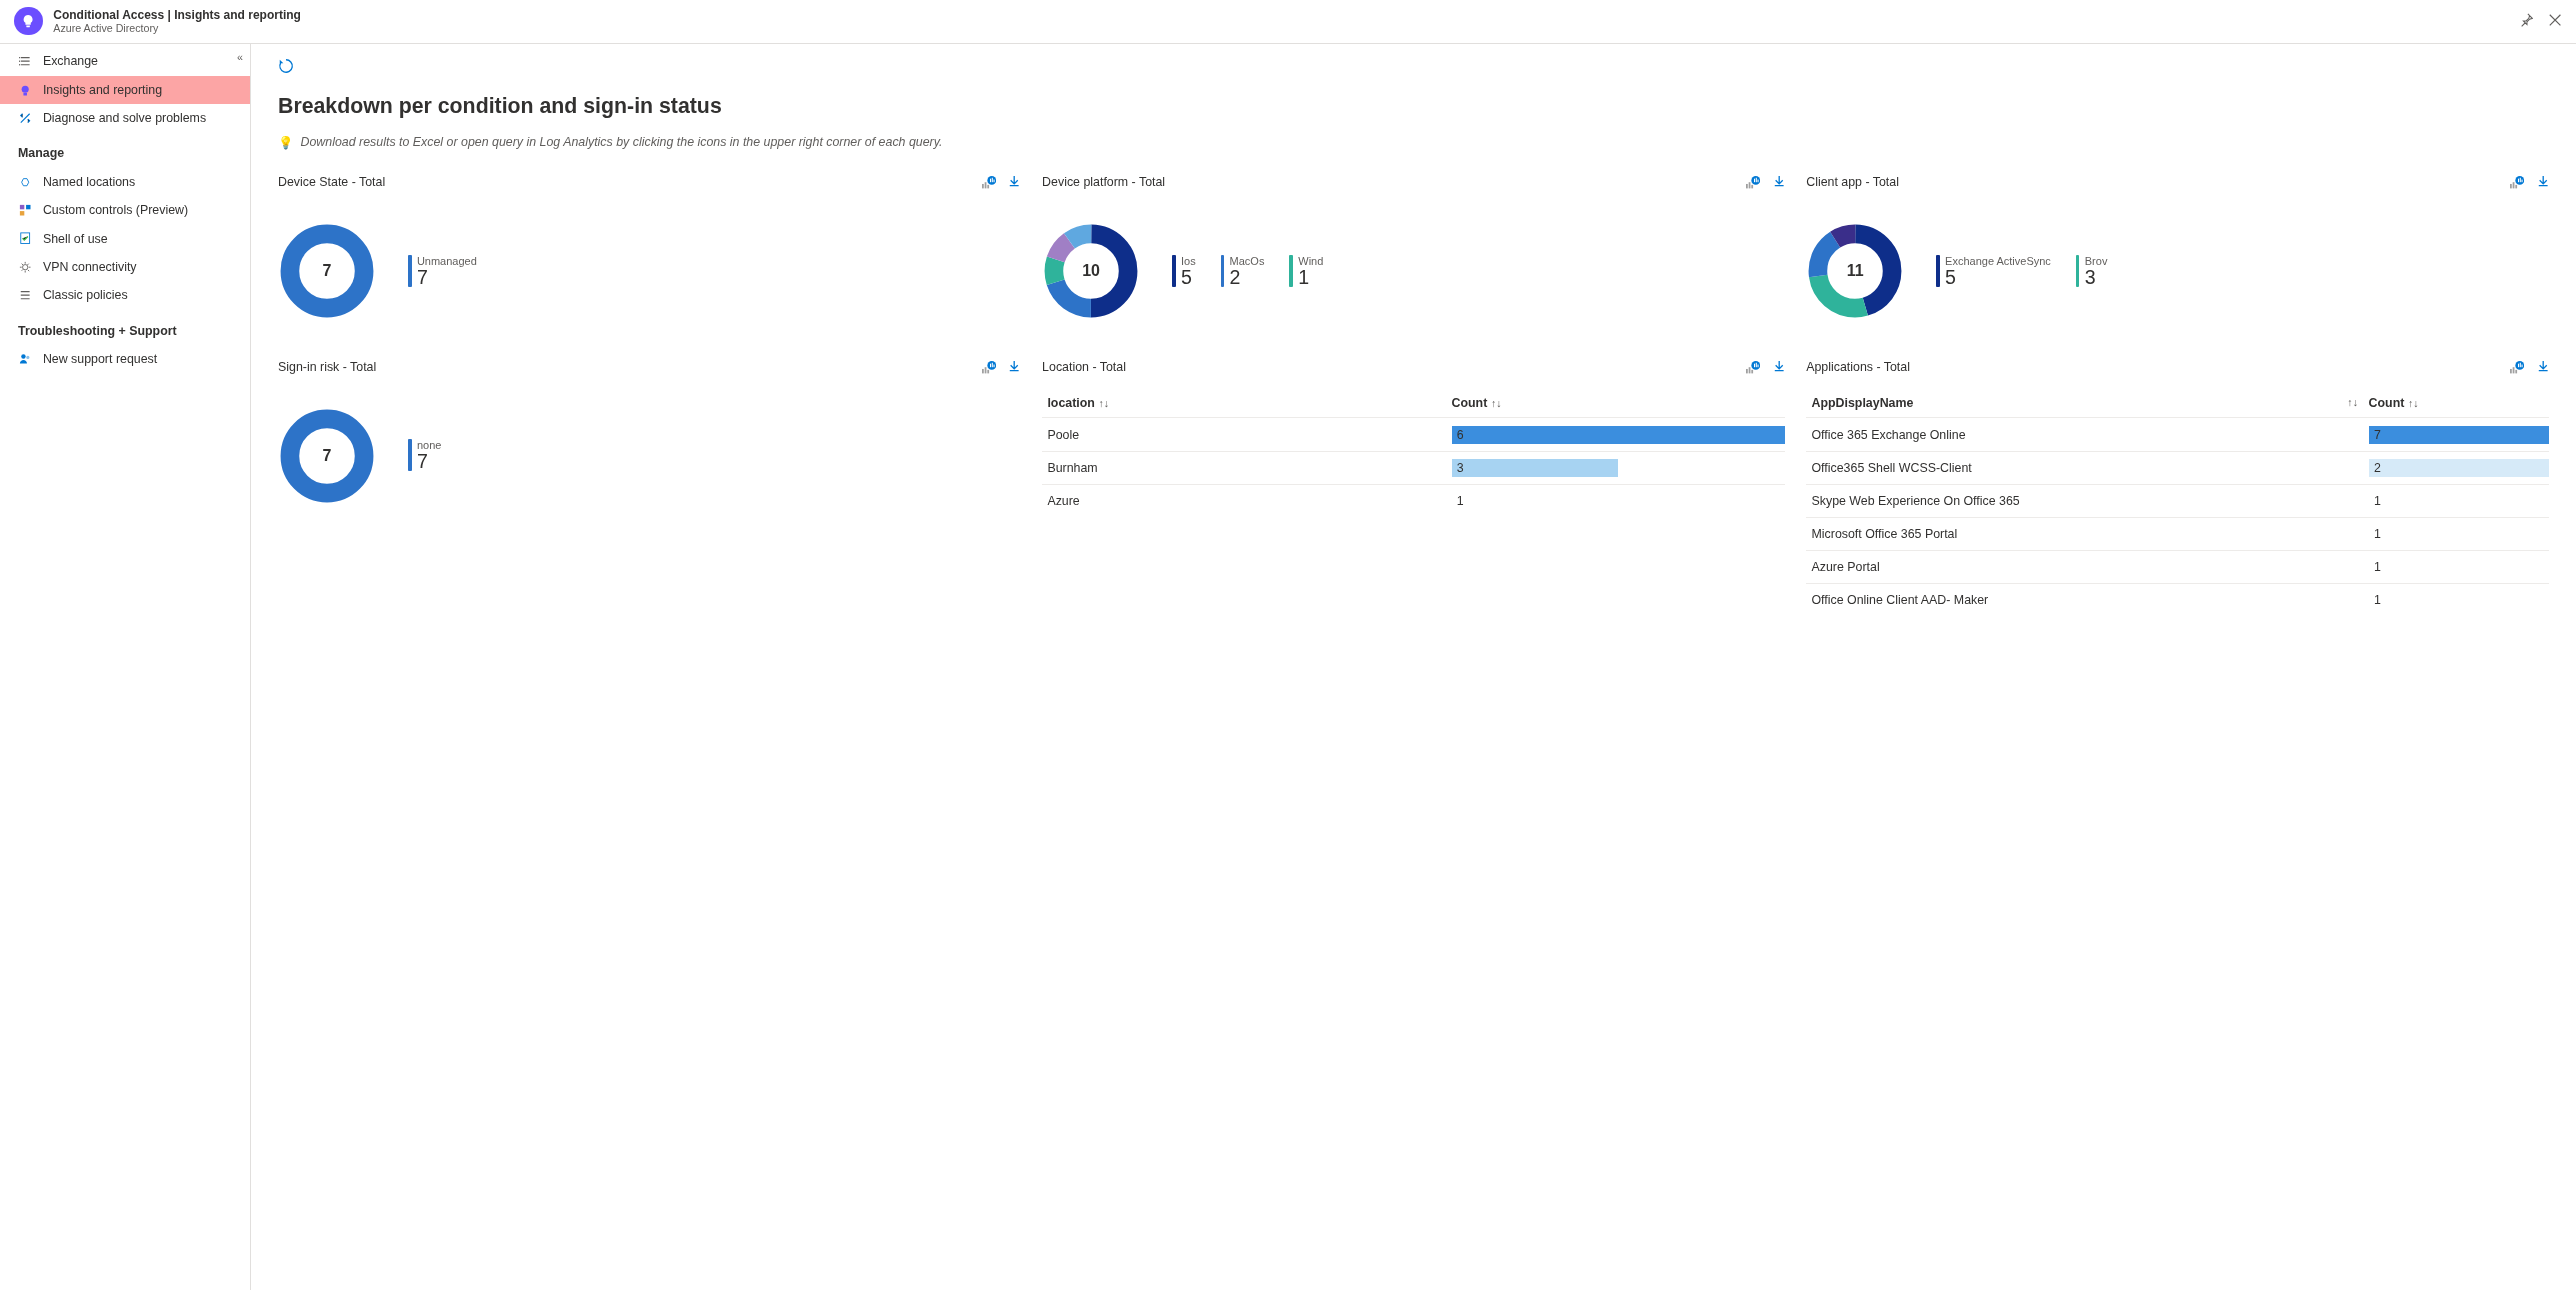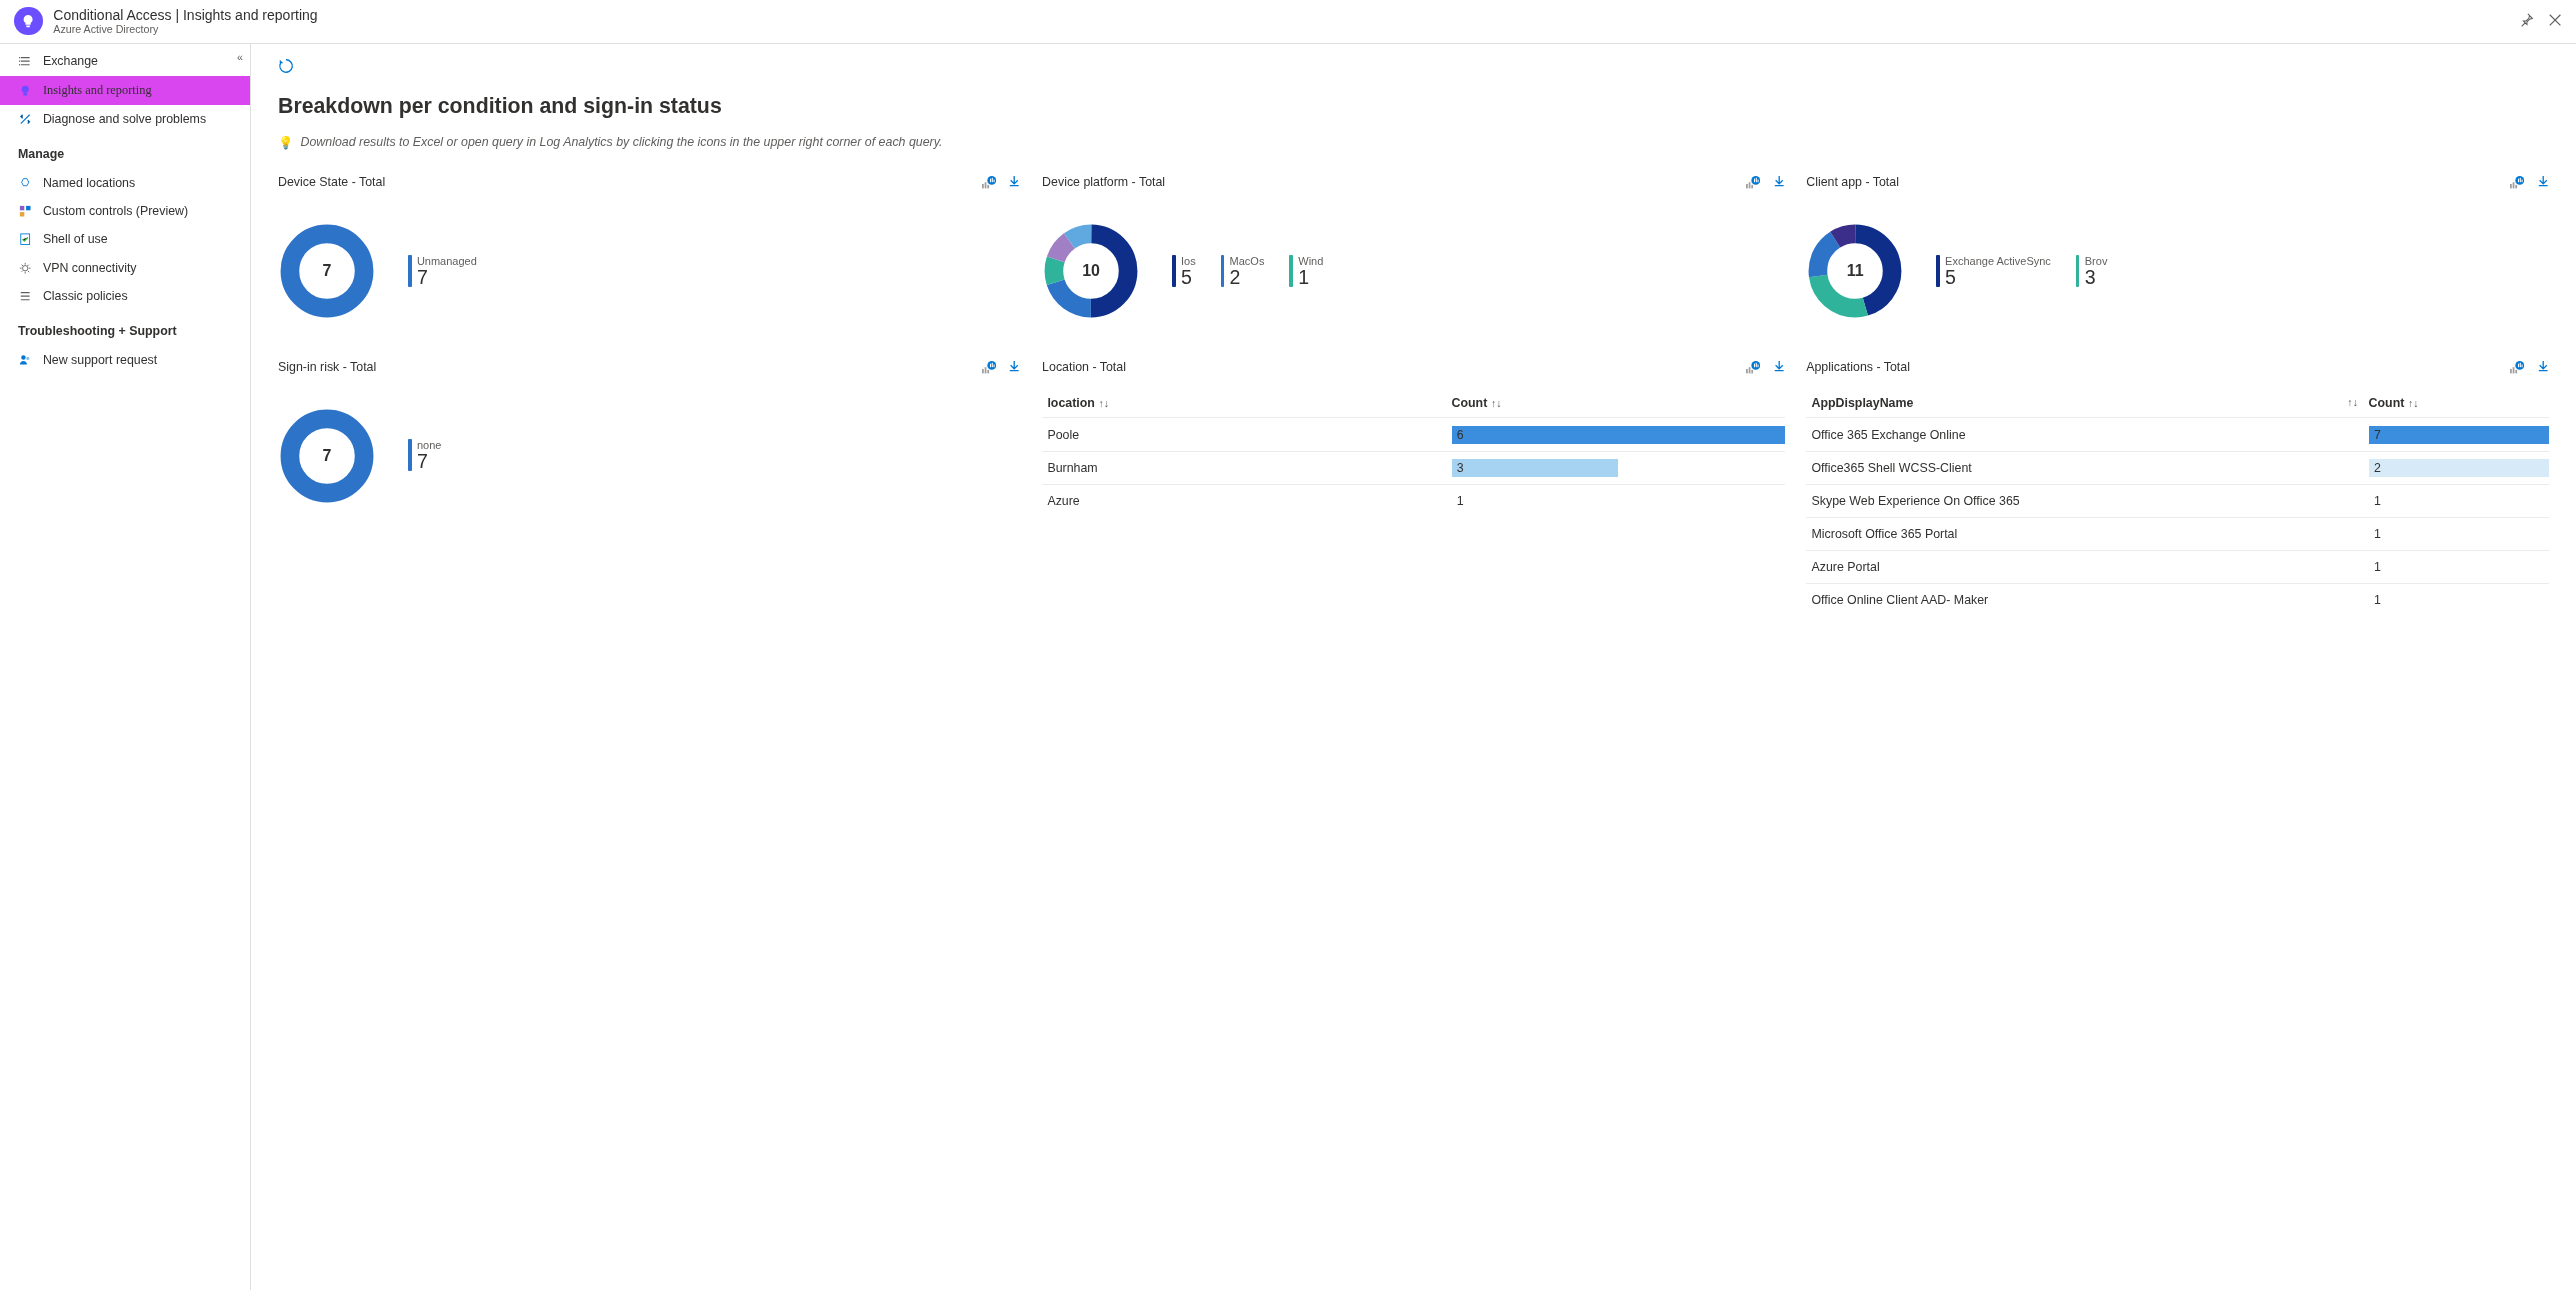--- a/index.html
+++ b/index.html
@@ -1,28 +1,28 @@
 <!DOCTYPE html>
 <html style="font-size:14.2px"><head>
 <meta charset="utf-8">
 <style>
 * { box-sizing: border-box; margin: 0; padding: 0; }
 body { font-family: "Segoe UI", Arial, sans-serif; font-size: 11.6px; color: #323130; background: #fff; }
 .header { display: flex; align-items: center; padding: 7.1px 14.2px; border-bottom: 0.9px solid #e1dfdd; }
 .header-icon { width: 28.4px; height: 28.4px; border-radius: 50%; background: #6b4eff; display: flex; align-items: center; justify-content: center; color: #fff; font-size: 12.4px; margin-right: 10.7px; }
 .header-titles { flex: 1; }
-.header-title { font-size: 14px; font-weight: 400; color: #323130; }
+.header-title { font-size: 12px; font-weight: 700; color: #323130; }
 .header-sub { font-size: 10.7px; color: #605e5c; }
 .header-actions { display: flex; gap: 14.2px; }
 .header-actions span { cursor: pointer; font-size: 14.2px; color: #605e5c; }
 .container { display: flex; height: calc(100vh - 44px); }
 .sidebar { width: 251px; border-right: 0.9px solid #e1dfdd; padding: 3.6px 0; position: relative; }
 .collapse { position: absolute; right: 7.1px; top: 7.1px; cursor: pointer; color: #605e5c; font-size: 10.7px; }
 .nav-item { display: flex; align-items: center; padding: 7.1px 18px; cursor: pointer; gap: 10.7px; font-size: 12.4px; }
-.nav-item.active { background: #d946ef; font-family: Liberation Serif, serif; }
+.nav-item.active { background: #fca5a5; }
 .nav-icon { width: 14.2px; height: 14.2px; display: inline-flex; align-items: center; justify-content: center; font-size: 12.4px; }
 .nav-section { padding: 14.2px 18px 7.1px; font-weight: 600; font-size: 12.4px; }
 .main { flex: 1; padding: 14.2px 27px; overflow: auto; }
 .refresh { display: inline-flex; width: 18px; height: 18px; cursor: pointer; color: #0078d4; font-size: 16px; }
 .page-title { font-size: 21.3px; font-weight: 600; margin: 18px 0 16px; }
 .hint { display: flex; align-items: center; gap: 7.1px; font-style: italic; color: #605e5c; margin-bottom: 25px; font-size: 12.4px; }
 .hint-icon { font-style: normal; }
 .cards { display: grid; grid-template-columns: repeat(3, 1fr); gap: 21.3px; }
 .card { }
 .card-head { display: flex; align-items: center; justify-content: space-between; margin-bottom: 14.2px; }

